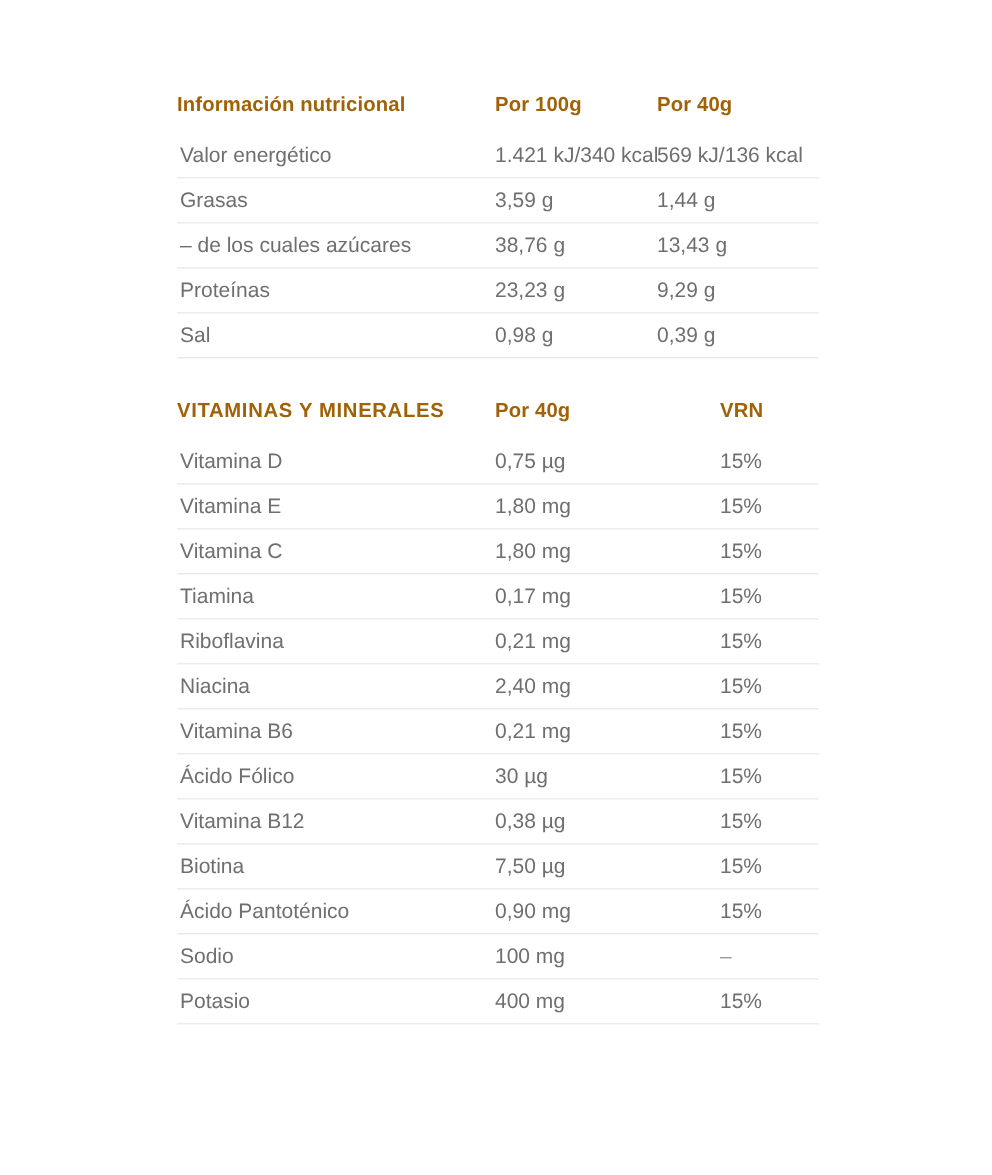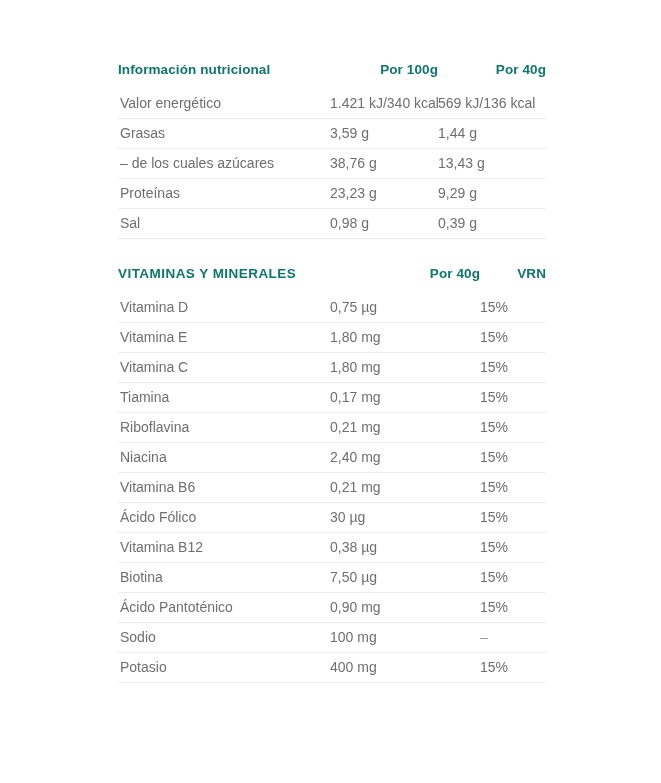--- a/index.html
+++ b/index.html
@@ -45,31 +45,31 @@
   .t-main .col-v2 { width: 108px; }
 
   
   .t-vits .col-v1 { width: 150px; }
   .t-vits .col-v2 { width:  66px; }
 
   
   .nutri thead th {
     font-size: 13.5px;
     font-weight: 700;
-    color: #0f766e;
+    color: #a16207;
     padding: 0 0 11px 0;
     border: 0;
     line-height: 1.2;
     letter-spacing: 0.1px;
   }
   .nutri thead th.h-name {
     text-align: left;
   }
   .nutri thead th.h-val {
-    text-align: right;
+    text-align: left;
   }
   .t-vits thead th.h-name {
     font-size: 13.5px;
     letter-spacing: 0.45px;
   }
 
   
   .nutri tbody td {
     font-size: 14px;
     color: #6f6f6f;

